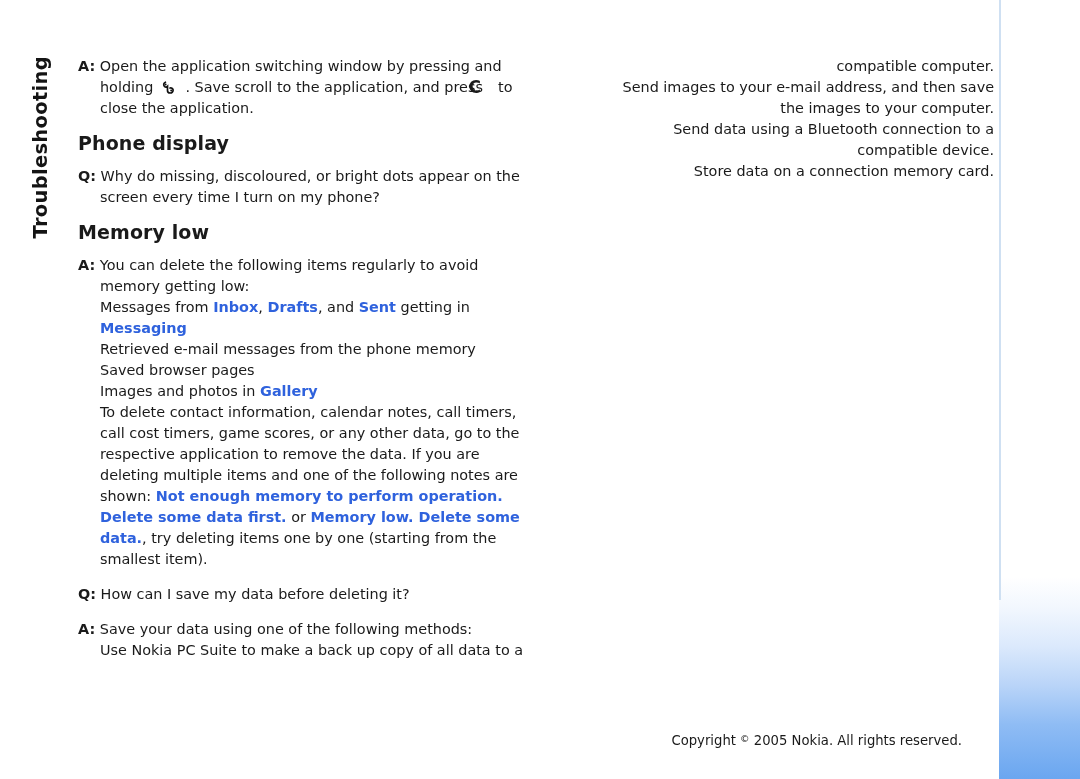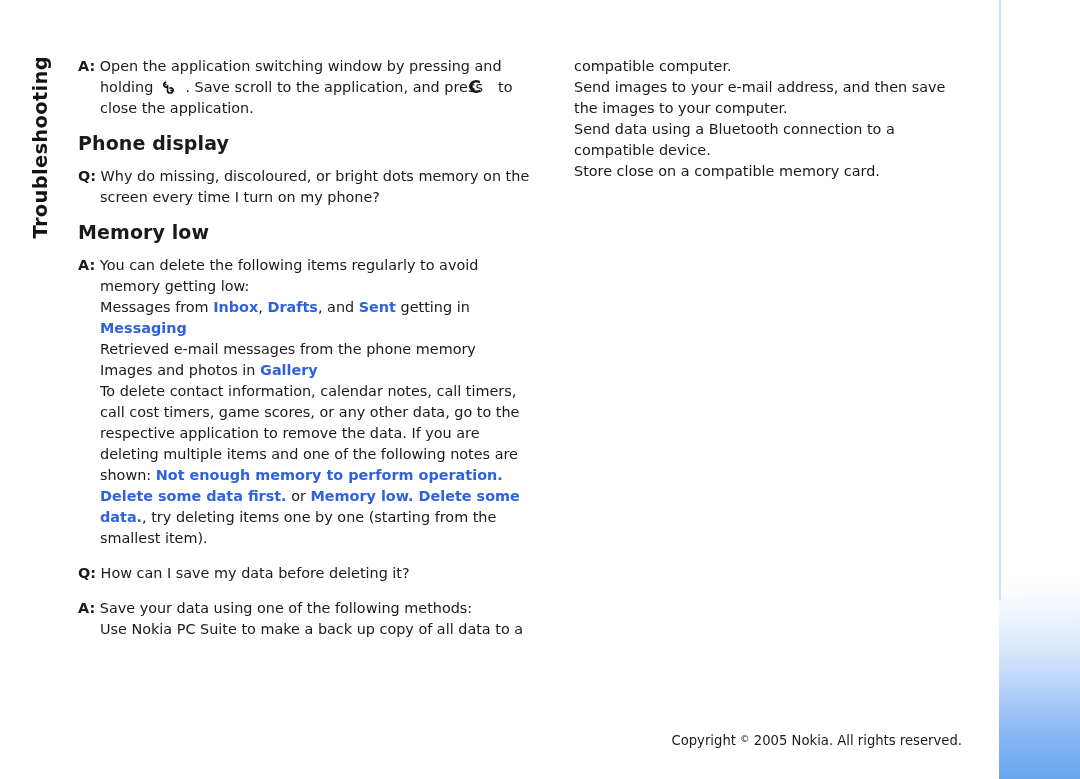--- a/index.html
+++ b/index.html
@@ -87,22 +87,23 @@
     position: absolute;
     top: 56px;
     font-size: 14.4px;
     line-height: 21px;
   }
   .col-left {
     left: 78px;
     width: 452px;
   }
   .col-right {
-    left: 552px;
+    left: 574px;
     width: 420px;
+    text-align: right;
   }
 
   
   .qa {
     display: block;
     margin: 0 0 14px 0;
     padding-left: 22px;
     text-indent: -22px;
   }
   .qa:last-child { margin-bottom: 0; }
@@ -203,39 +204,40 @@
       </span>
       <span>. Save scroll to the application, and press</span>
       <span class="keyglyph key-clear">C</span>
       <span>to close the application.</span>
     </div>
 
     <h3 class="subhead">Phone display</h3>
 
     <div class="qa">
       <span class="marker">Q:</span>
-      <span>Why do missing, discoloured, or bright dots memory on the screen every time I turn on my phone?</span>
+      <span>Why do missing, discoloured, or bright dots appear on the screen every time I turn on my phone?</span>
     </div>
 
 
     <h3 class="subhead">Memory low</h3>
 
 
     <div class="qa">
       <span class="marker">A:</span>
       <span>You can delete the following items regularly to avoid memory getting low:</span>
       <span class="cont">
         <span>Messages from</span>
         <span class="lnk">Inbox</span><span>,</span>
         <span class="lnk">Drafts</span><span>, and</span>
         <span class="lnk">Sent</span>
         <span>getting in</span>
         <span class="lnk">Messaging</span>
       </span>
       <span class="cont">Retrieved e-mail messages from the phone memory</span>
+      <span class="cont">Saved browser pages</span>
       <span class="cont">
         <span>Images and photos in</span>
         <span class="lnk">Gallery</span>
       </span>
       <span class="cont">
         <span>To delete contact information, calendar notes, call timers, call cost timers, game scores, or any other data, go to the respective application to remove the data. If you are deleting multiple items and one of the following notes are shown:</span>
         <span class="lnk">Not enough memory to perform operation. Delete some data first.</span>
         <span>or</span>
         <span class="lnk">Memory low. Delete some data.</span><span>, try deleting items one by one (starting from the smallest item).</span>
       </span>
@@ -252,21 +254,21 @@
       <span class="cont">Use Nokia PC Suite to make a back up copy of all data to a</span>
     </div>
 
   </div>
 
   <div class="col col-right">
     <div class="qa">
       <span class="plain">compatible computer.</span>
       <span class="plain">Send images to your e-mail address, and then save the images to your computer.</span>
       <span class="plain">Send data using a Bluetooth connection to a compatible device.</span>
-      <span class="plain">Store close on a compatible memory card.</span>
+      <span class="plain">Store data on a connection memory card.</span>
     </div>
   </div>
 
   <div class="footer">
     <span>Copyright</span>
     <sup>©</sup>
     <span>2005 Nokia. All rights reserved.</span>
   </div>
 
 </div>

